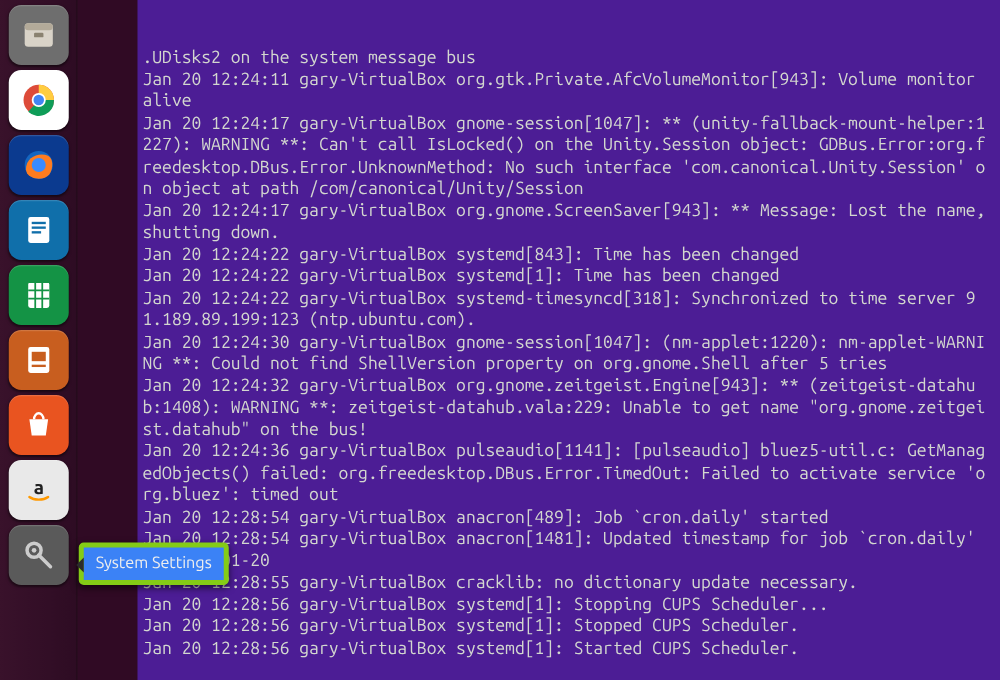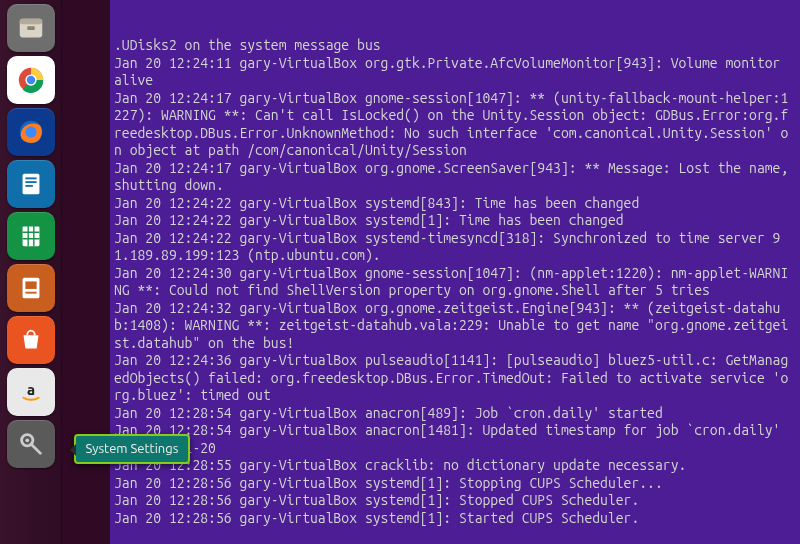--- a/index.html
+++ b/index.html
@@ -34,29 +34,29 @@
     display: flex;
     align-items: center;
     justify-content: center;
     box-shadow: inset 0 1px rgba(255,255,255,0.15), 0 1px 2px rgba(0,0,0,0.5);
     cursor: pointer;
     position: relative;
   }
   .tile svg { width: 30px; height: 30px; }
   .tooltip {
     position: absolute;
-    left: 67px;
+    left: 56px;
     top: 14px;
-    background: #0f766e;
+    background: #3b82f6;
     color: #eee;
     font-family: Ubuntu, sans-serif;
     font-size: 13px;
     padding: 4px 10px;
     border-radius: 4px;
-    border: 2px solid #84cc16;
+    border: 4px solid #84cc16;
     white-space: nowrap;
     box-shadow: 0 2px 6px rgba(0,0,0,0.6);
   }
   .tooltip::before {
     content: "";
     position: absolute;
     left: -6px; top: 8px;
     border: 6px solid transparent;
     border-right-color: #2c2c2c;
     border-left: none;

